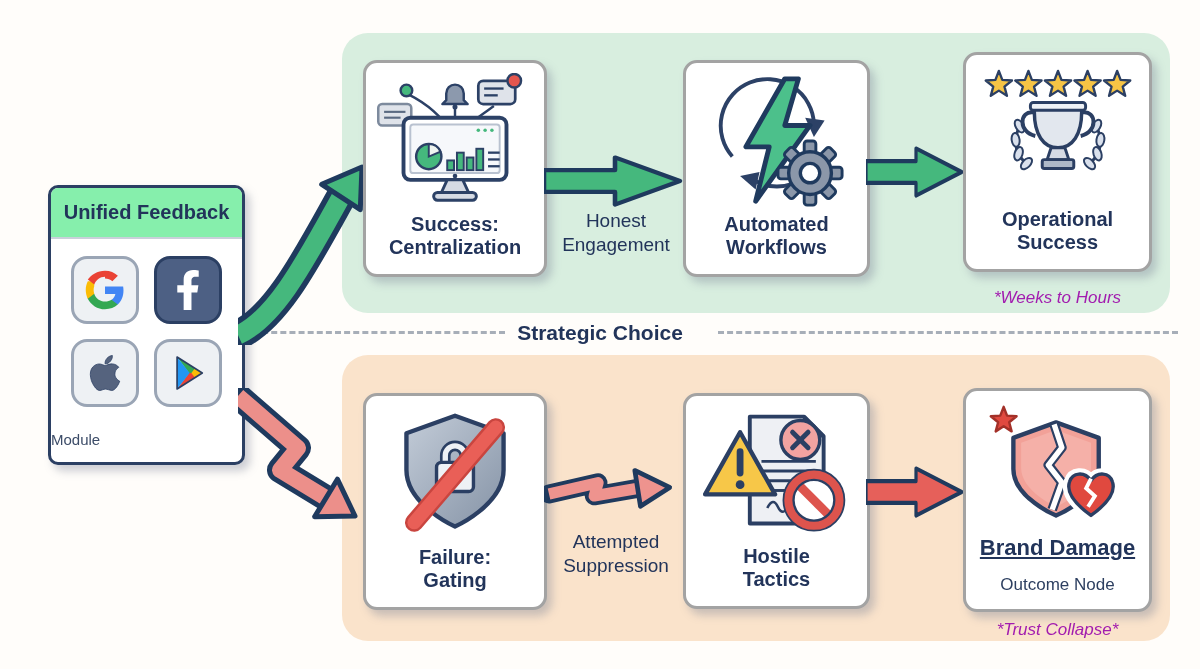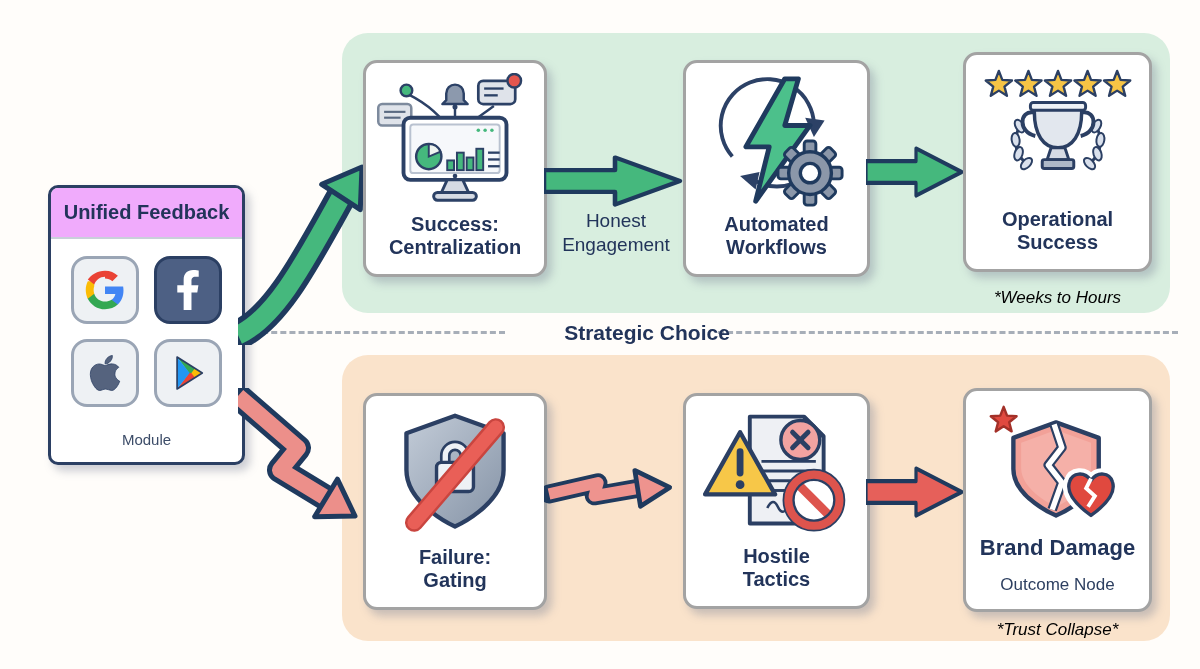--- a/index.html
+++ b/index.html
@@ -12,33 +12,33 @@
   .node{position:absolute;background:#ffffff;border:3px solid #a3a3a3;border-radius:14px;
         box-shadow:5px 6px 8px rgba(120,130,150,.38);display:flex;flex-direction:column;
         align-items:center;box-sizing:border-box;}
   .node .icon{flex:1 1 auto;display:flex;align-items:center;justify-content:center;width:100%;padding-top:6px;}
   .node .title{font-weight:bold;font-size:20px;line-height:1.18;text-align:center;
         white-space:pre-line;padding:0 4px 14px;color:#22345a;}
   .node .subtitle{font-weight:normal;font-size:17px;color:#2d3f60;text-align:center;margin-top:10px;}
 
   .module{position:absolute;left:48px;top:185px;width:197px;height:280px;background:#fff;
         border:3px solid #2b3f63;border-radius:10px;box-shadow:5px 6px 8px rgba(120,130,150,.38);box-sizing:border-box;}
-  .module-header{height:49px;background:#f0abfc;border-bottom:2px solid #c9d0da;border-radius:7px 7px 0 0;
+  .module-header{height:49px;background:#86efac;border-bottom:2px solid #c9d0da;border-radius:7px 7px 0 0;
         display:flex;align-items:center;justify-content:center;font-weight:bold;font-size:20px;color:#22345a;}
   .tiles{display:grid;grid-template-columns:68px 68px;gap:15px;justify-content:center;margin-top:17px;}
   .tile{width:68px;height:68px;background:#eef1f4;border:3px solid #9aa5b5;border-radius:16px;
         display:flex;align-items:center;justify-content:center;box-sizing:border-box;}
   .tile.fb{background:#4d6084;border-color:#2b3f63;}
-  .module-caption{position:absolute;bottom:14px;width:100%;text-align:center;font-size:15px;color:#3c4c68;}
+  .module-caption{position:absolute;bottom:14px;width:100%;font-size:15px;color:#3c4c68;}
 
   .edge-label{position:absolute;font-size:19px;line-height:1.25;text-align:center;
         white-space:pre-line;color:#22345a;}
-  .footnote{position:absolute;font-style:italic;font-size:17px;text-align:center;color:#000000;}
+  .footnote{position:absolute;font-style:italic;font-size:17px;text-align:center;color:#a21caf;}
   .dash{position:absolute;border-top:3px dashed #a7aeb8;height:0;}
-  .divider-label{position:absolute;font-weight:bold;font-size:21px;transform:translateX(-50%);color:#22345a;margin-left:47px;}
+  .divider-label{position:absolute;font-weight:bold;font-size:21px;transform:translateX(-50%);color:#22345a;}
   .arrow{position:absolute;}
   svg{display:block;}
 </style>
 </head>
 <body>
 
 <div class="canvas">
 
   <div class="band success"></div>
   <div class="band failure"></div>
@@ -256,20 +256,22 @@
 Gating</div>
   </div>
 
   <div class="arrow" style="left:544px;top:462px;">
     <svg width="142" height="66" viewBox="0 0 140 70">
       <polyline points="0,34 52,22 48,36 94,28" fill="none" stroke="#1f3a5e" stroke-width="20" stroke-linejoin="round" stroke-linecap="round"></polyline>
       <polyline points="0,34 52,22 48,36 94,28" fill="none" stroke="#ee938e" stroke-width="12" stroke-linejoin="round"></polyline>
       <polygon points="128,27 97,47 91,9" fill="#ee938e" stroke="#1f3a5e" stroke-width="5" stroke-linejoin="round"></polygon>
     </svg>
   </div>
+  <div class="edge-label" style="left:540px;top:530px;width:152px;">Attempted
+Suppression</div>
 
   <div class="node" style="left:683px;top:393px;width:187px;height:216px;">
     <div class="icon">
       <svg width="160" height="136" viewBox="0 0 160 140">
         <g>
           <path d="M52,12 h56 l20,20 v90 h-76 z" fill="#eef0f4" stroke="#2b3f63" stroke-width="4" stroke-linejoin="round"></path>
           <path d="M108,12 v20 h20 z" fill="#c6cdd8" stroke="#2b3f63" stroke-width="3" stroke-linejoin="round"></path>
           <line x1="64" y1="58" x2="120" y2="58" stroke="#2b3f63" stroke-width="3"></line>
           <line x1="64" y1="68" x2="120" y2="68" stroke="#2b3f63" stroke-width="3"></line>
           <line x1="64" y1="78" x2="104" y2="78" stroke="#2b3f63" stroke-width="3"></line>
@@ -314,18 +316,18 @@
           <polyline points="78,24 86,48 72,66 86,84 76,112" fill="none" stroke="#2b3f63" stroke-width="10" stroke-linejoin="round"></polyline>
           <polyline points="78,24 86,48 72,66 86,84 76,112" fill="none" stroke="#ffffff" stroke-width="5.5" stroke-linejoin="round"></polyline>
         </g>
         <g>
           <path d="M116,118 C98,105 90,94 94,83 C97,74 109,72 116,82 C123,72 135,74 138,83 C142,94 134,105 116,118 Z" fill="none" stroke="#ffffff" stroke-width="12" stroke-linejoin="round"></path>
           <path d="M116,118 C98,105 90,94 94,83 C97,74 109,72 116,82 C123,72 135,74 138,83 C142,94 134,105 116,118 Z" fill="#e0493f" stroke="#2b3f63" stroke-width="3.5" stroke-linejoin="round"></path>
           <polyline points="116,80 111,90 120,98 113,109" fill="none" stroke="#ffffff" stroke-width="4"></polyline>
         </g>
       </svg>
     </div>
-    <div class="title" style="padding-bottom:4px;font-size:22px;">Brand Damage</div>
+    <div class="title" style="padding-bottom:4px;font-size:22px;text-decoration:underline;">Brand Damage</div>
     <div class="subtitle" style="padding-bottom:14px;">Outcome Node</div>
   </div>
   <div class="footnote" style="left:963px;top:620px;width:189px;">*Trust Collapse*</div>
 
 </div>
 
 </body></html>

